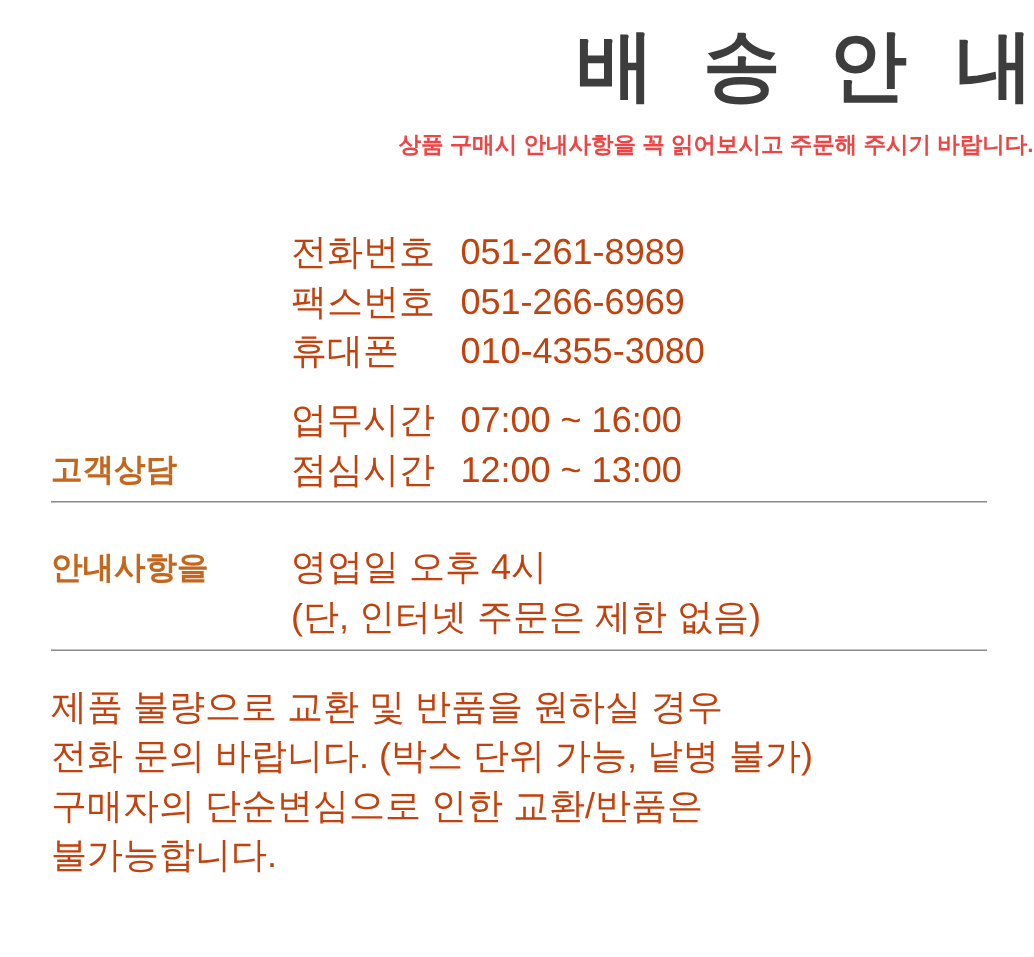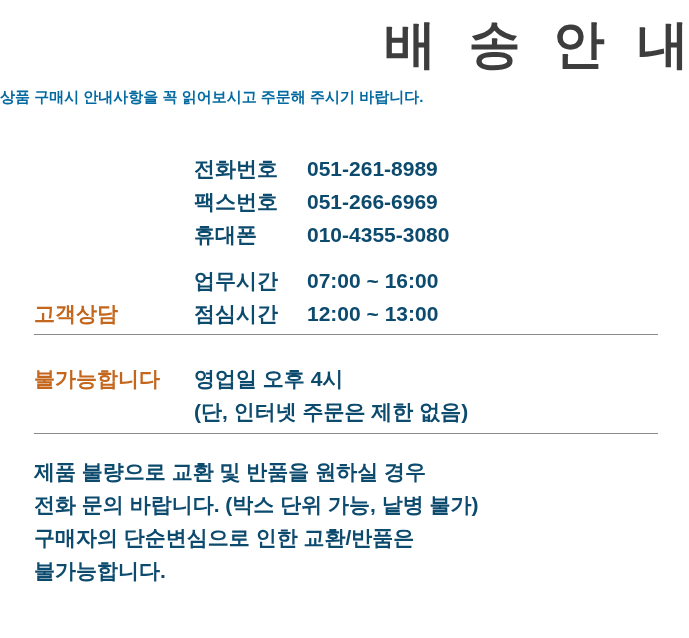--- a/index.html
+++ b/index.html
@@ -18,24 +18,24 @@
     text-align: right;
     font-size: 52px;
     font-weight: 800;
     color: #3d3d3d;
     line-height: 60px;
   }
   .title .spread { letter-spacing: 0.62em; margin-right: -0.62em; }
 
   .subtitle {
     margin-top: 14px;
-    text-align: left;
+    text-align: right;
     font-size: 15px;
     font-weight: 700;
-    color: #0369a1;
+    color: #ef4444;
     line-height: 18px;
   }
 
   .section {
     display: flex;
     align-items: flex-start;
     margin: 0 30px 0 34px;
   }
   .section-label {
     flex: 0 0 130px;
@@ -43,24 +43,24 @@
     margin-right: 30px;
     color: #c4671d;
     font-size: 21px;
     font-weight: 800;
     line-height: 33px;
     text-align: justify;
     text-align-last: justify;
     text-justify: inter-character;
   }
   .section-body {
-    font-size: 21px;
-    font-weight: 700;
+    font-size: 24px;
+    font-weight: 400;
     line-height: 33px;
-    color: #0c4a6e;
+    color: #c2410c;
   }
   .kv-row { display: flex; }
   .kv-row .field {
     flex: 0 0 104px;
     width: 104px;
     margin-right: 9px;
     text-align: justify;
     text-align-last: justify;
     text-justify: inter-character;
   }
@@ -112,21 +112,21 @@
       <div class="kv-row">
         <span class="field">점심시간</span>
         <span class="value">12:00 ~ 13:00</span>
       </div>
     </div>
   </div>
 
   <hr class="divider div1">
 
   <div class="section sec2">
-    <div class="section-label">불가능합니다</div>
+    <div class="section-label">안내사항을</div>
     <div class="section-body">
       <div>영업일 오후 4시</div>
       <div>(단, 인터넷 주문은 제한 없음)</div>
     </div>
   </div>
 
   <hr class="divider div2">
 
   <div class="section sec3">
     <div class="section-body">

